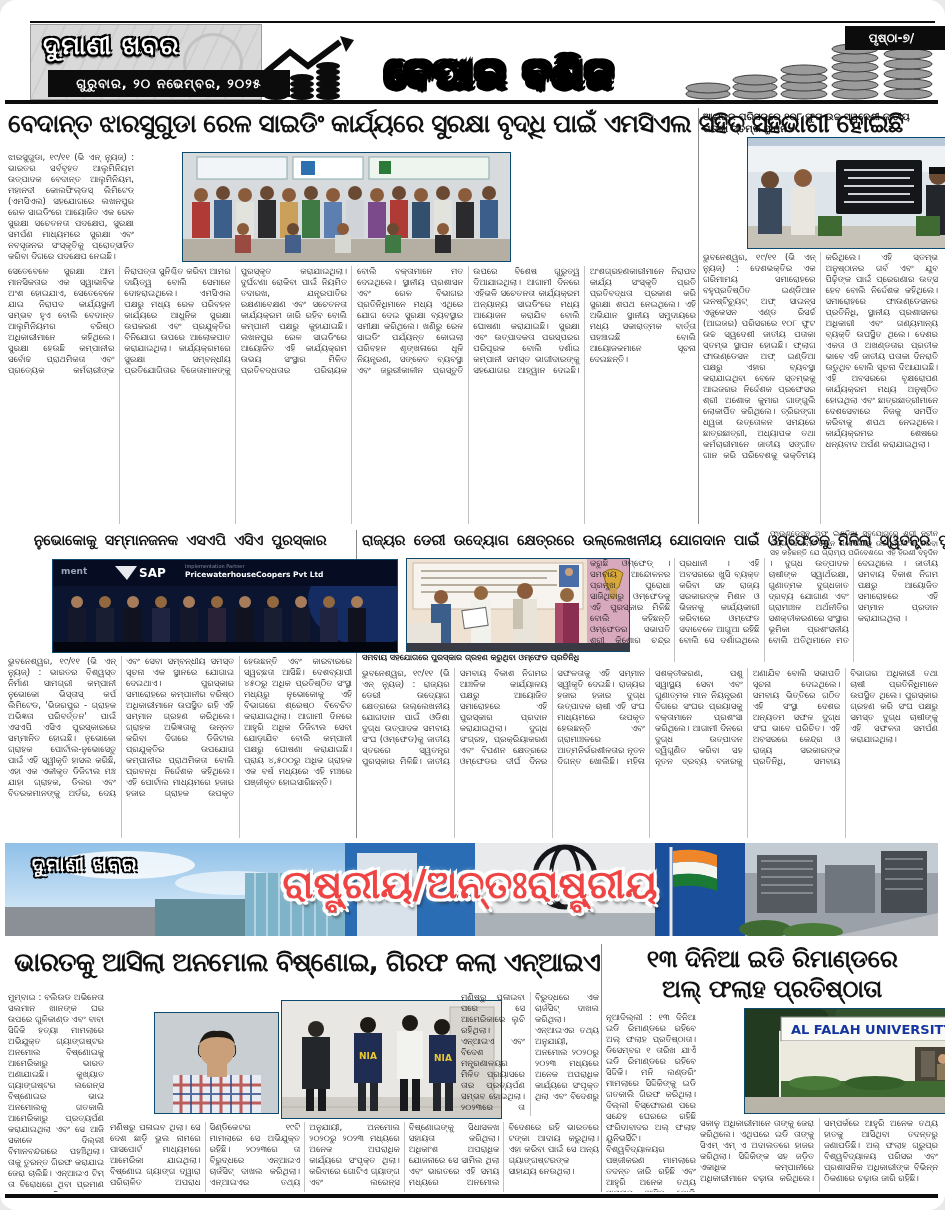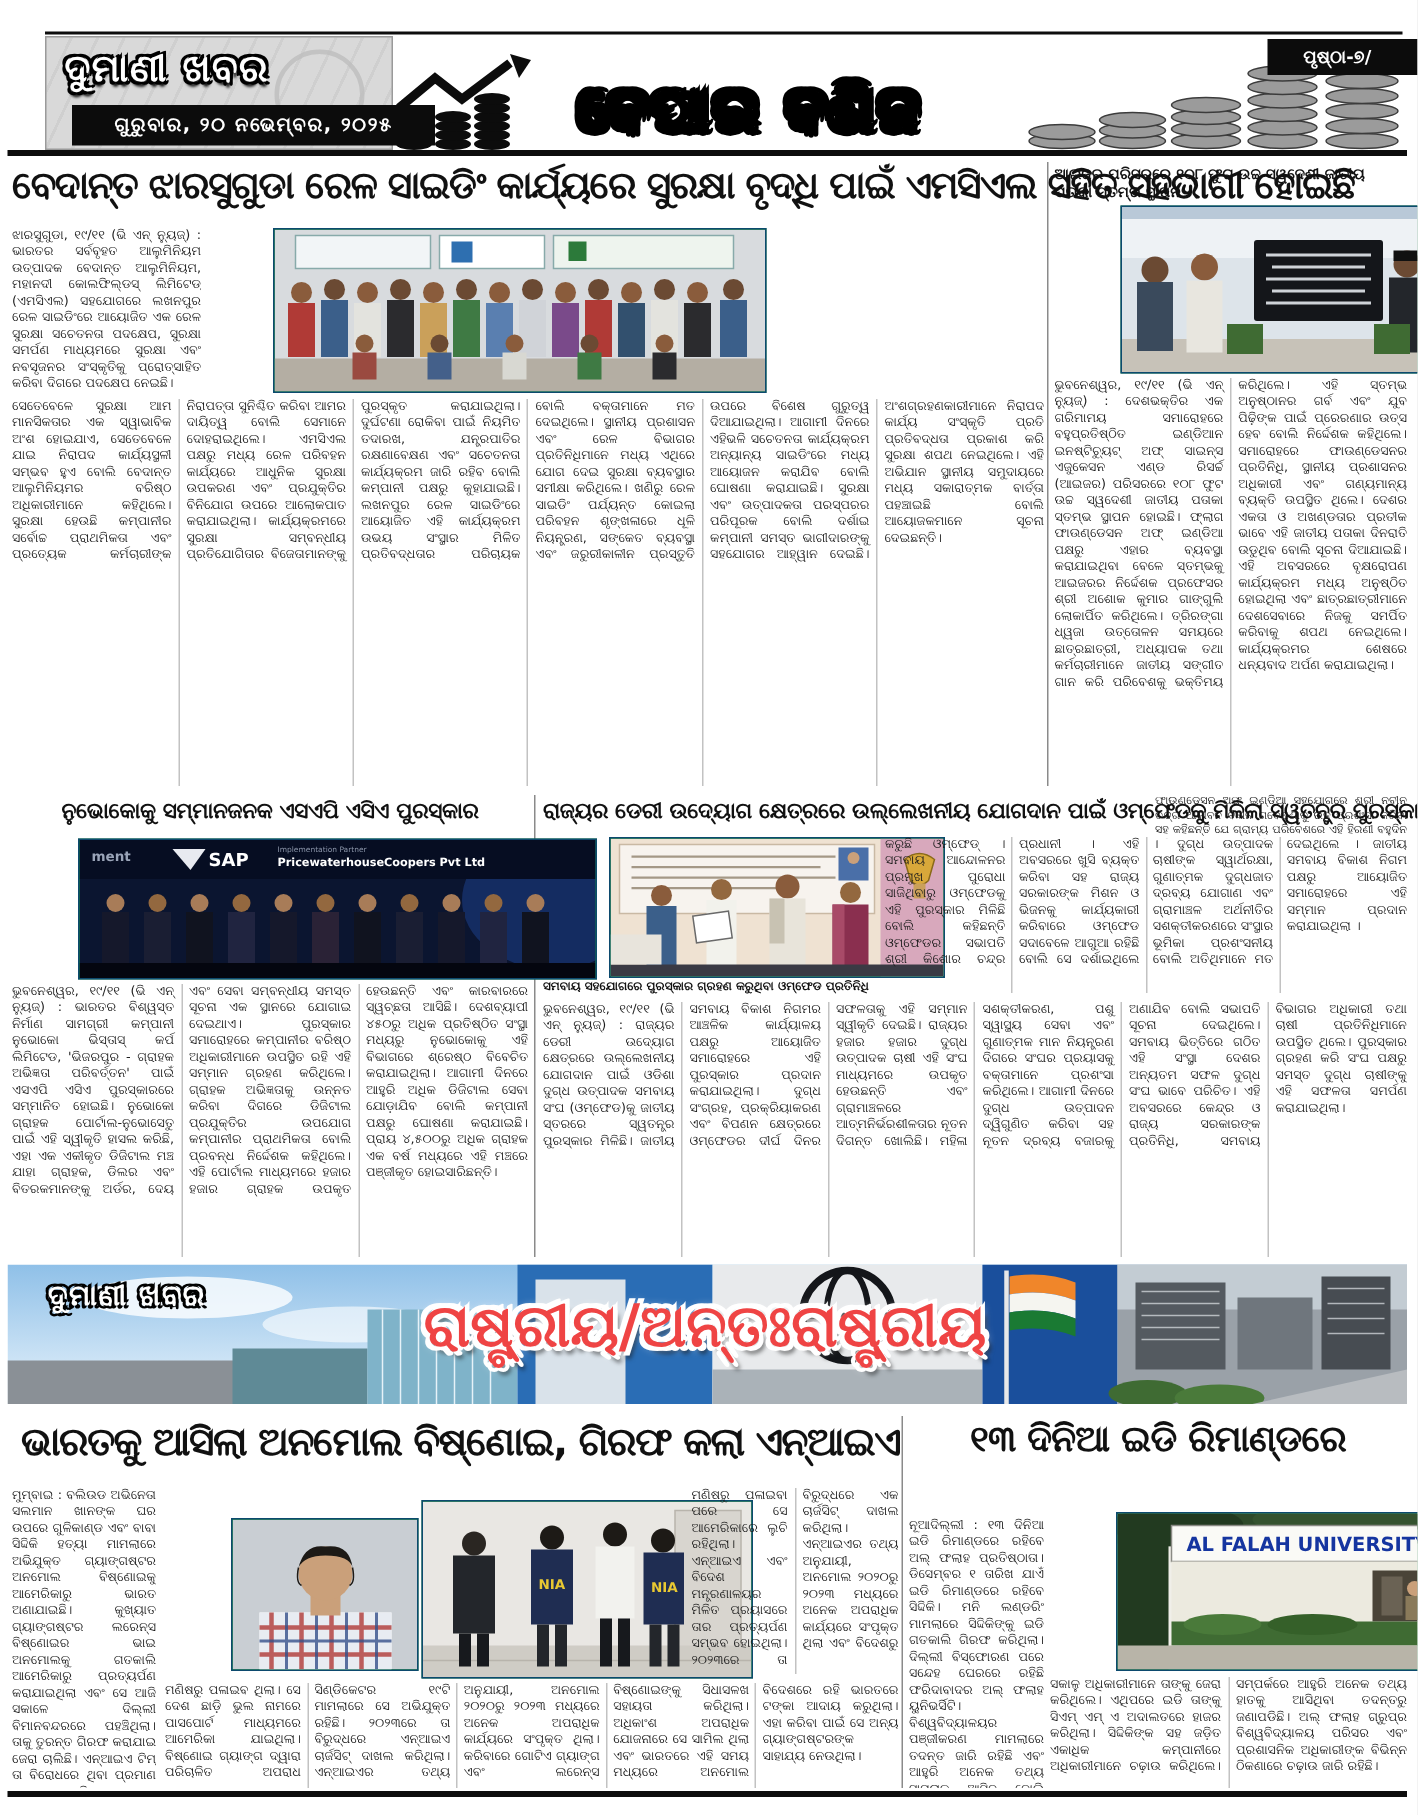--- a/index.html
+++ b/index.html
@@ -1,17 +1,17 @@
 <!DOCTYPE html>
 <html><head>
 <meta charset="utf-8">
 <style>
   html,body{margin:0;padding:0;background:#e9e9e9;}
   .sheet{position:relative;width:945px;height:1210px;background:#ffffff;overflow:hidden;
-         font-family:"DejaVu Sans","Liberation Sans",sans-serif;color:#111;}
+         font-family:"DejaVu Sans","Liberation Sans",sans-serif;color:#111;border-radius:16px;}
   .abs{position:absolute;}
   .rule{background:#0d0d0d;}
   .vsep{background:#8a8a8a;width:1px;}
 
   
   .masthead-box{background:
      repeating-linear-gradient(115deg,#d9d9d9 0 14px,#cfcfcf 14px 16px),
      #d6d6d6; border:1px solid #9a9a9a;}
   .masthead-box:before{content:"";position:absolute;right:18px;top:8px;width:54px;height:54px;border:3px solid #bdbdbd;border-radius:50%;opacity:.8;}
   .masthead-txt{font-weight:bold;font-size:25px;color:#ffffff;letter-spacing:1px;
@@ -19,21 +19,21 @@
   .date-strip{background:#0c0c0c;color:#fff;font-size:13px;font-weight:bold;
      display:flex;align-items:center;justify-content:center;letter-spacing:1px;}
   .section-title{font-weight:bold;font-size:40px;color:#fff;letter-spacing:2px;white-space:nowrap;
      -webkit-text-stroke:2px #000;
      text-shadow:-3px -3px 0 #000,3px -3px 0 #000,-3px 3px 0 #000,3px 3px 0 #000,0 4px 0 #000;}
   .page-tab{background:#0c0c0c;color:#fff;font-size:12px;font-weight:bold;
      display:flex;align-items:center;justify-content:center;padding-right:8px;}
 
   
   .headline-xl{font-weight:bold;font-size:25px;line-height:1.12;letter-spacing:-1px;white-space:nowrap;}
-  .headline-md{font-weight:bold;font-size:14.5px;line-height:1.15;letter-spacing:-.3px;text-align:center;white-space:nowrap;}
+  .headline-md{font-weight:bold;font-size:14.5px;line-height:1.15;letter-spacing:-.3px;text-align:center;white-space:nowrap;font-family:Liberation Mono, monospace;}
   .headline-lg{font-weight:bold;font-size:26px;line-height:1.1;letter-spacing:-1px;white-space:nowrap;}
   .headline-ctr{font-weight:bold;font-size:24px;line-height:1.25;text-align:center;letter-spacing:-.5px;}
 
   
   .btxt{font-size:8.5px;line-height:11px;text-align:justify;color:#1c1c1c;overflow:hidden;word-break:break-word;}
   .cols2{column-count:2;column-gap:10px;column-rule:1px solid #c2c2c2;}
   .cols3{column-count:3;column-gap:10px;column-rule:1px solid #c2c2c2;}
   .cols4{column-count:4;column-gap:9px;column-rule:1px solid #c2c2c2;}
   .cols5{column-count:5;column-gap:9px;column-rule:1px solid #c2c2c2;}
   .cols6{column-count:6;column-gap:10px;column-rule:1px solid #c2c2c2;}
@@ -419,20 +419,21 @@
           <rect x="163" y="82" width="8" height="28" fill="#23262b"></rect>
       </g>
     </svg>
   </div>
 
   <div class="abs btxt cols2" style="left:461px;top:992px;width:138px;height:124px;">ମଣିଷରୁ ପଳାଇବା ପରେ ସେ ଆମେରିକାରେ ଲୁଚି ରହିଥିଲା। ଏନ୍ଆଇଏ ଏବଂ ବିଦେଶ ମନ୍ତ୍ରଣାଳୟର ମିଳିତ ପ୍ରୟାସରେ ତାର ପ୍ରତ୍ୟର୍ପଣ ସମ୍ଭବ ହୋଇଥିଲା। ୨୦୨୩ରେ ତା ବିରୁଦ୍ଧରେ ଏକ ଚାର୍ଜସିଟ୍ ଦାଖଲ କରିଥିଲା। ଏନ୍ଆଇଏର ତଥ୍ୟ ଅନୁଯାୟୀ, ଅନମୋଲ ୨୦୨୦ରୁ ୨୦୨୩ ମଧ୍ୟରେ ଅନେକ ଅପରାଧିକ କାର୍ଯ୍ୟରେ ସଂପୃକ୍ତ ଥିଲା ଏବଂ ବିଦେଶରୁ ନେଟୱାର୍କ ଚଳାଉଥିଲା।</div>
   <div class="abs btxt cols5" style="left:110px;top:1122px;width:489px;height:70px;">ମଣିଷରୁ ପଳାଇବ ଥିଲା। ସେ ଦେଶ ଛାଡ଼ି ଭୁଲ ନାମରେ ପାସପୋର୍ଟ ମାଧ୍ୟମରେ ଆମେରିକା ଯାଇଥିଲା। ବିଷ୍ଣୋଇ ଗ୍ୟାଙ୍ଗ ଦ୍ୱାରା ପରିଚାଳିତ ଅପରାଧ ସିଣ୍ଡିକେଟର ୧୯ଟି ମାମଲାରେ ସେ ଅଭିଯୁକ୍ତ ରହିଛି। ୨୦୨୩ରେ ତା ବିରୁଦ୍ଧରେ ଏନ୍ଆଇଏ ଚାର୍ଜସିଟ୍ ଦାଖଲ କରିଥିଲା। ଏନ୍ଆଇଏର ତଥ୍ୟ ଅନୁଯାୟୀ, ଅନମୋଲ ୨୦୨୦ରୁ ୨୦୨୩ ମଧ୍ୟରେ ଅନେକ ଅପରାଧିକ କାର୍ଯ୍ୟରେ ସଂପୃକ୍ତ ଥିଲା। କରିବାରେ ଗୋଟିଏ ଗ୍ୟାଙ୍ଗ ଏବଂ ଲରେନ୍ସ ବିଷ୍ଣୋଇଙ୍କୁ ସିଧାସଳଖ ସହାୟତା କରିଥିଲା। ଅଧିକାଂଶ ଅପରାଧିକ ଯୋଜନାରେ ସେ ସାମିଲ ଥିଲା ଏବଂ ଭାରତରେ ଏହି ସମୟ ମଧ୍ୟରେ ଅନମୋଲ ବିଦେଶରେ ରହି ଭାରତରେ ଟଙ୍କା ଆଦାୟ କରୁଥିଲା। ଏହା କରିବା ପାଇଁ ସେ ଅନ୍ୟ ଗ୍ୟାଙ୍ଗଷ୍ଟରଙ୍କ ସାହାଯ୍ୟ ନେଉଥିଲା।</div>
 
   <div class="abs headline-ctr" style="left:606px;top:944px;width:332px;">
     <div>୧୩ ଦିନିଆ ଇଡି ରିମାଣ୍ଡରେ</div>
+    <div>ଅଲ୍ ଫଲାହ ପ୍ରତିଷ୍ଠାତା</div>
   </div>
 
   <div class="abs btxt" style="left:606px;top:1012px;width:90px;height:180px;">ନୂଆଦିଲ୍ଲୀ : ୧୩ ଦିନିଆ ଇଡି ରିମାଣ୍ଡରେ ରହିବେ ଅଲ୍ ଫଲାହ ପ୍ରତିଷ୍ଠାତା। ଡିସେମ୍ବର ୧ ତାରିଖ ଯାଏଁ ଇଡି ରିମାଣ୍ଡରେ ରହିବେ ସିଦ୍ଦିକି। ମନି ଲଣ୍ଡରିଂ ମାମଲାରେ ସିଦ୍ଦିକିଙ୍କୁ ଇଡି ଗତକାଲି ଗିରଫ କରିଥିଲା। ଦିଲ୍ଲୀ ବିସ୍ଫୋରଣ ପରେ ସନ୍ଦେହ ଘେରରେ ରହିଛି ଫରିଦାବାଦର ଅଲ୍ ଫଲାହ ୟୁନିଭର୍ସିଟି। ବିଶ୍ୱବିଦ୍ୟାଳୟର ପଞ୍ଜୀକରଣ ମାମଲାରେ ତଦନ୍ତ ଜାରି ରହିଛି ଏବଂ ଆହୁରି ଅନେକ ତଥ୍ୟ ସାମ୍ନାକୁ ଆସିବ ବୋଲି କୁହାଯାଉଛି।</div>
 
   <div class="abs photo" style="left:700px;top:1008px;width:238px;height:104px;">
     <svg width="238" height="104" viewBox="0 0 238 104">
       <rect width="238" height="104" fill="#f0efe9"></rect>
       <rect x="0" y="0" width="238" height="20" fill="#2e4a2a"></rect>
       <ellipse cx="40" cy="8" rx="44" ry="14" fill="#223a20"></ellipse>
       <ellipse cx="150" cy="4" rx="60" ry="12" fill="#35532f"></ellipse>

